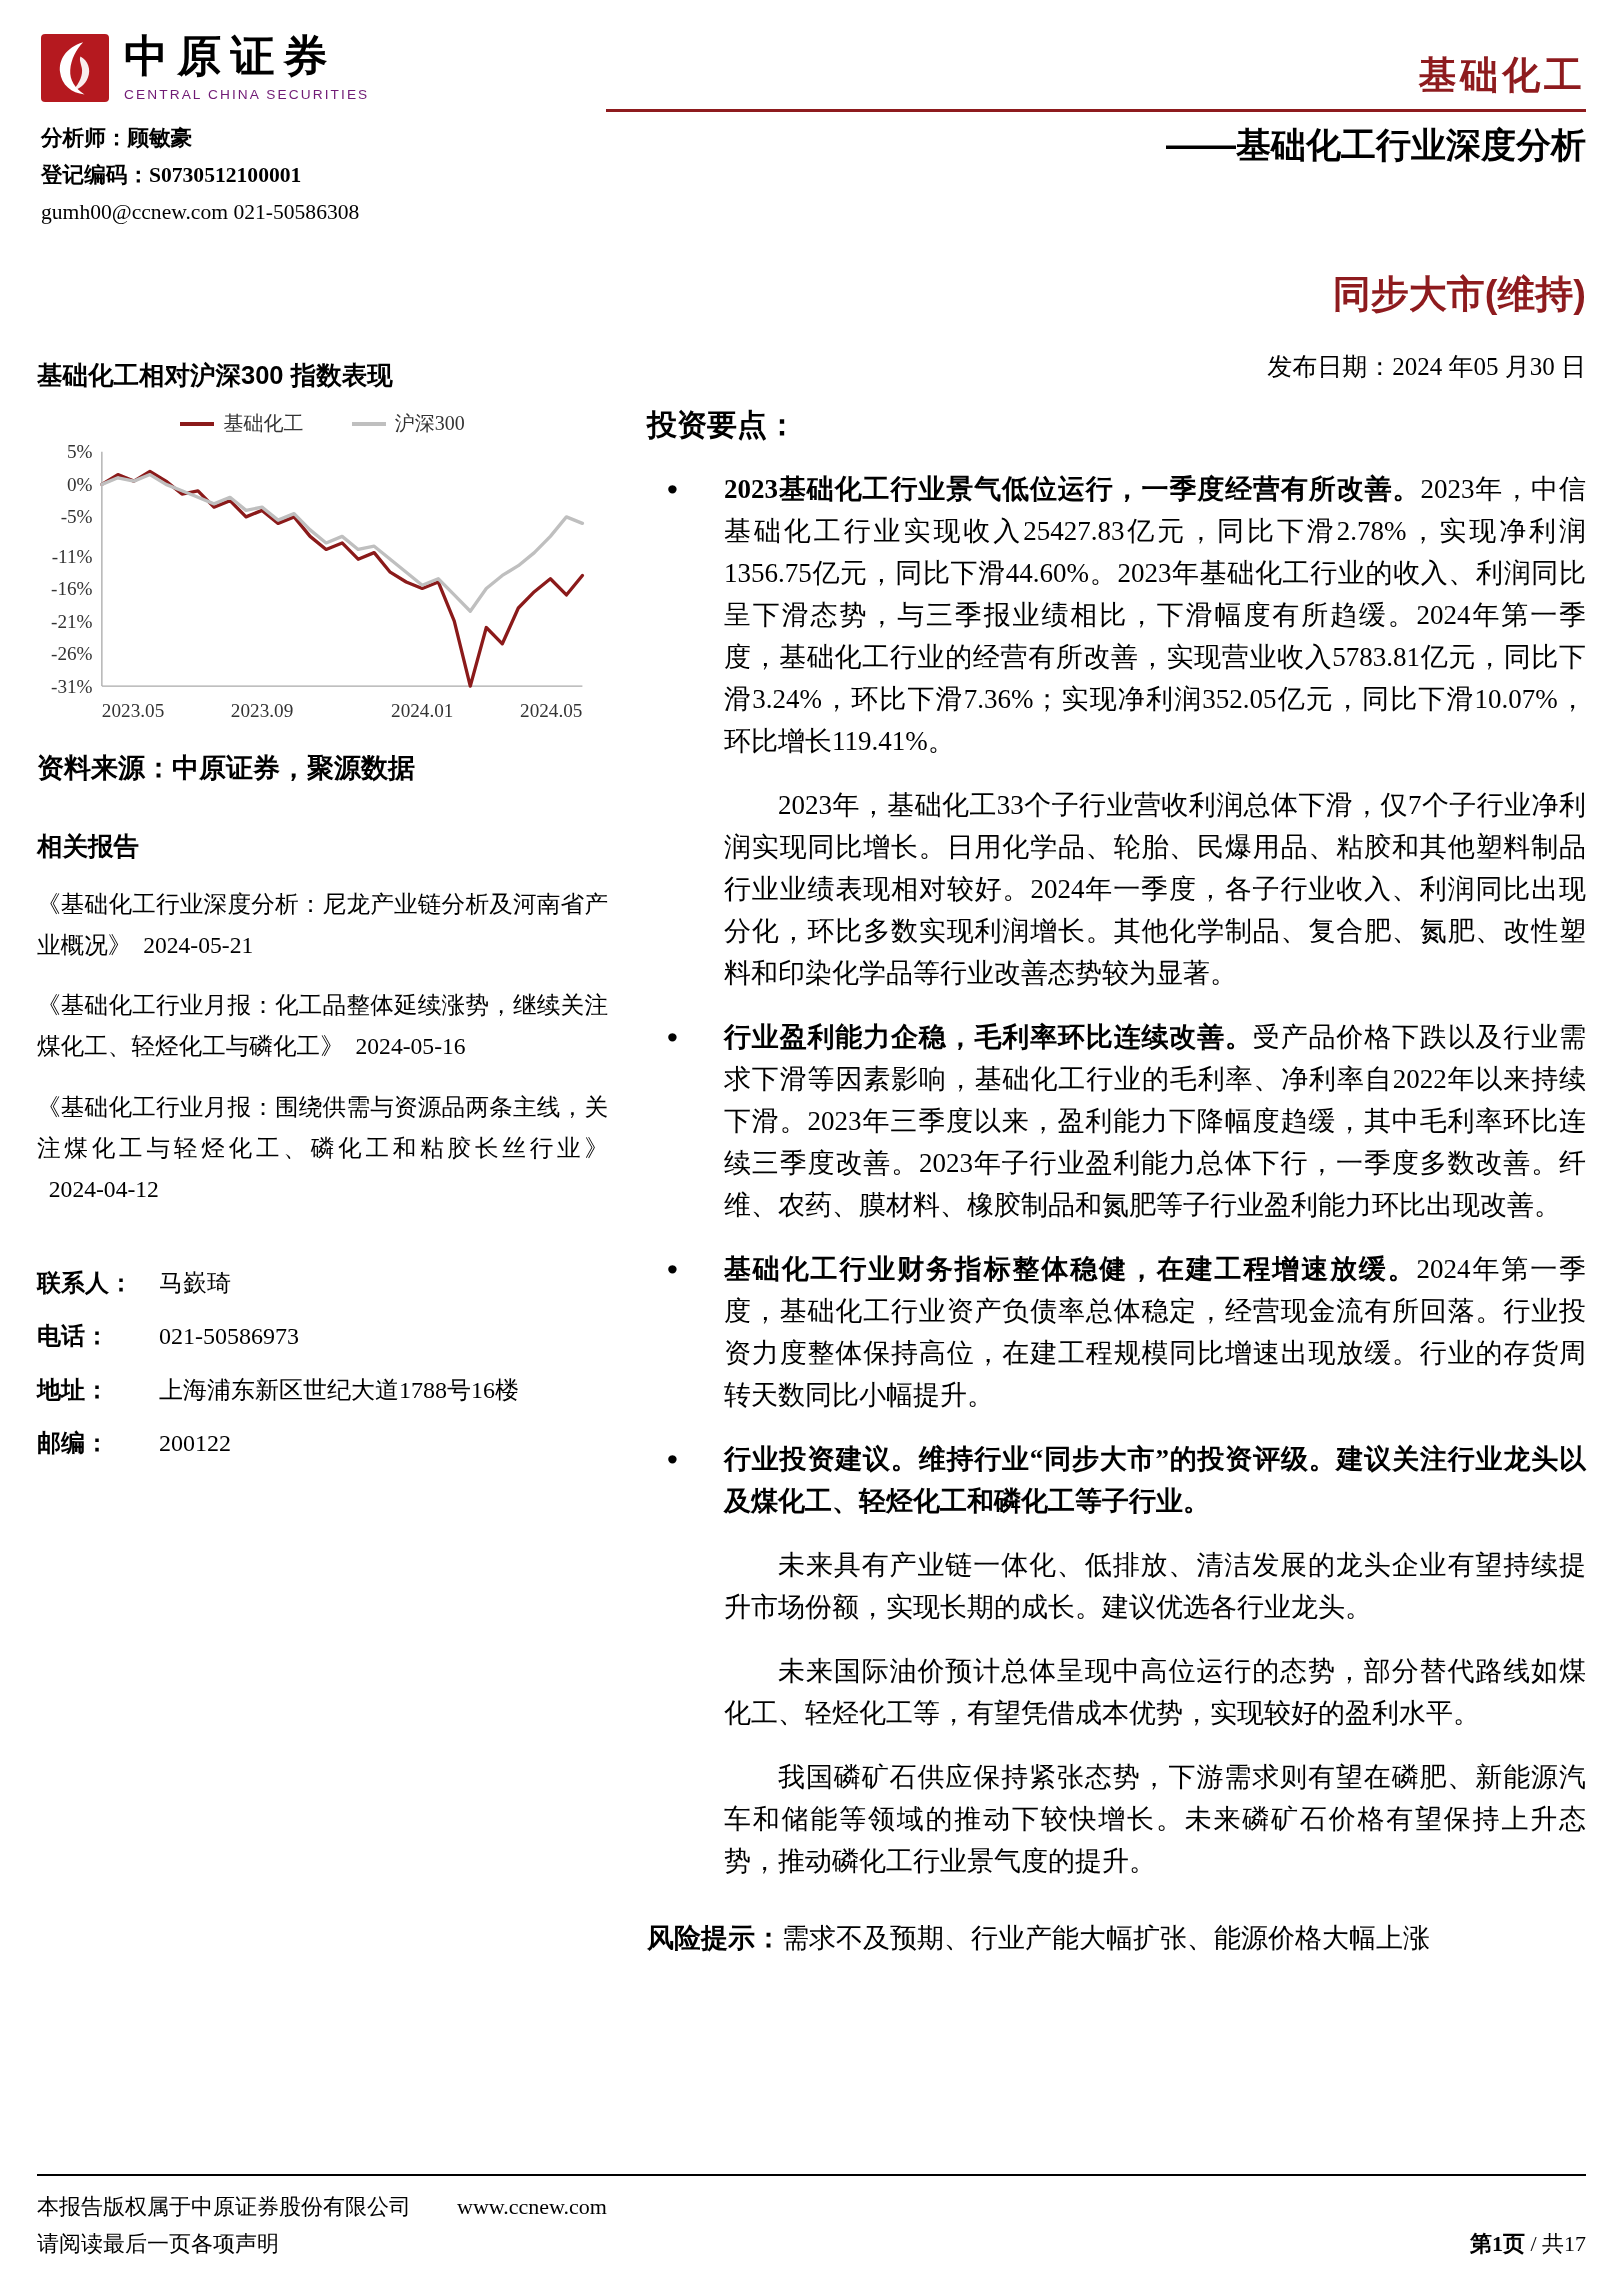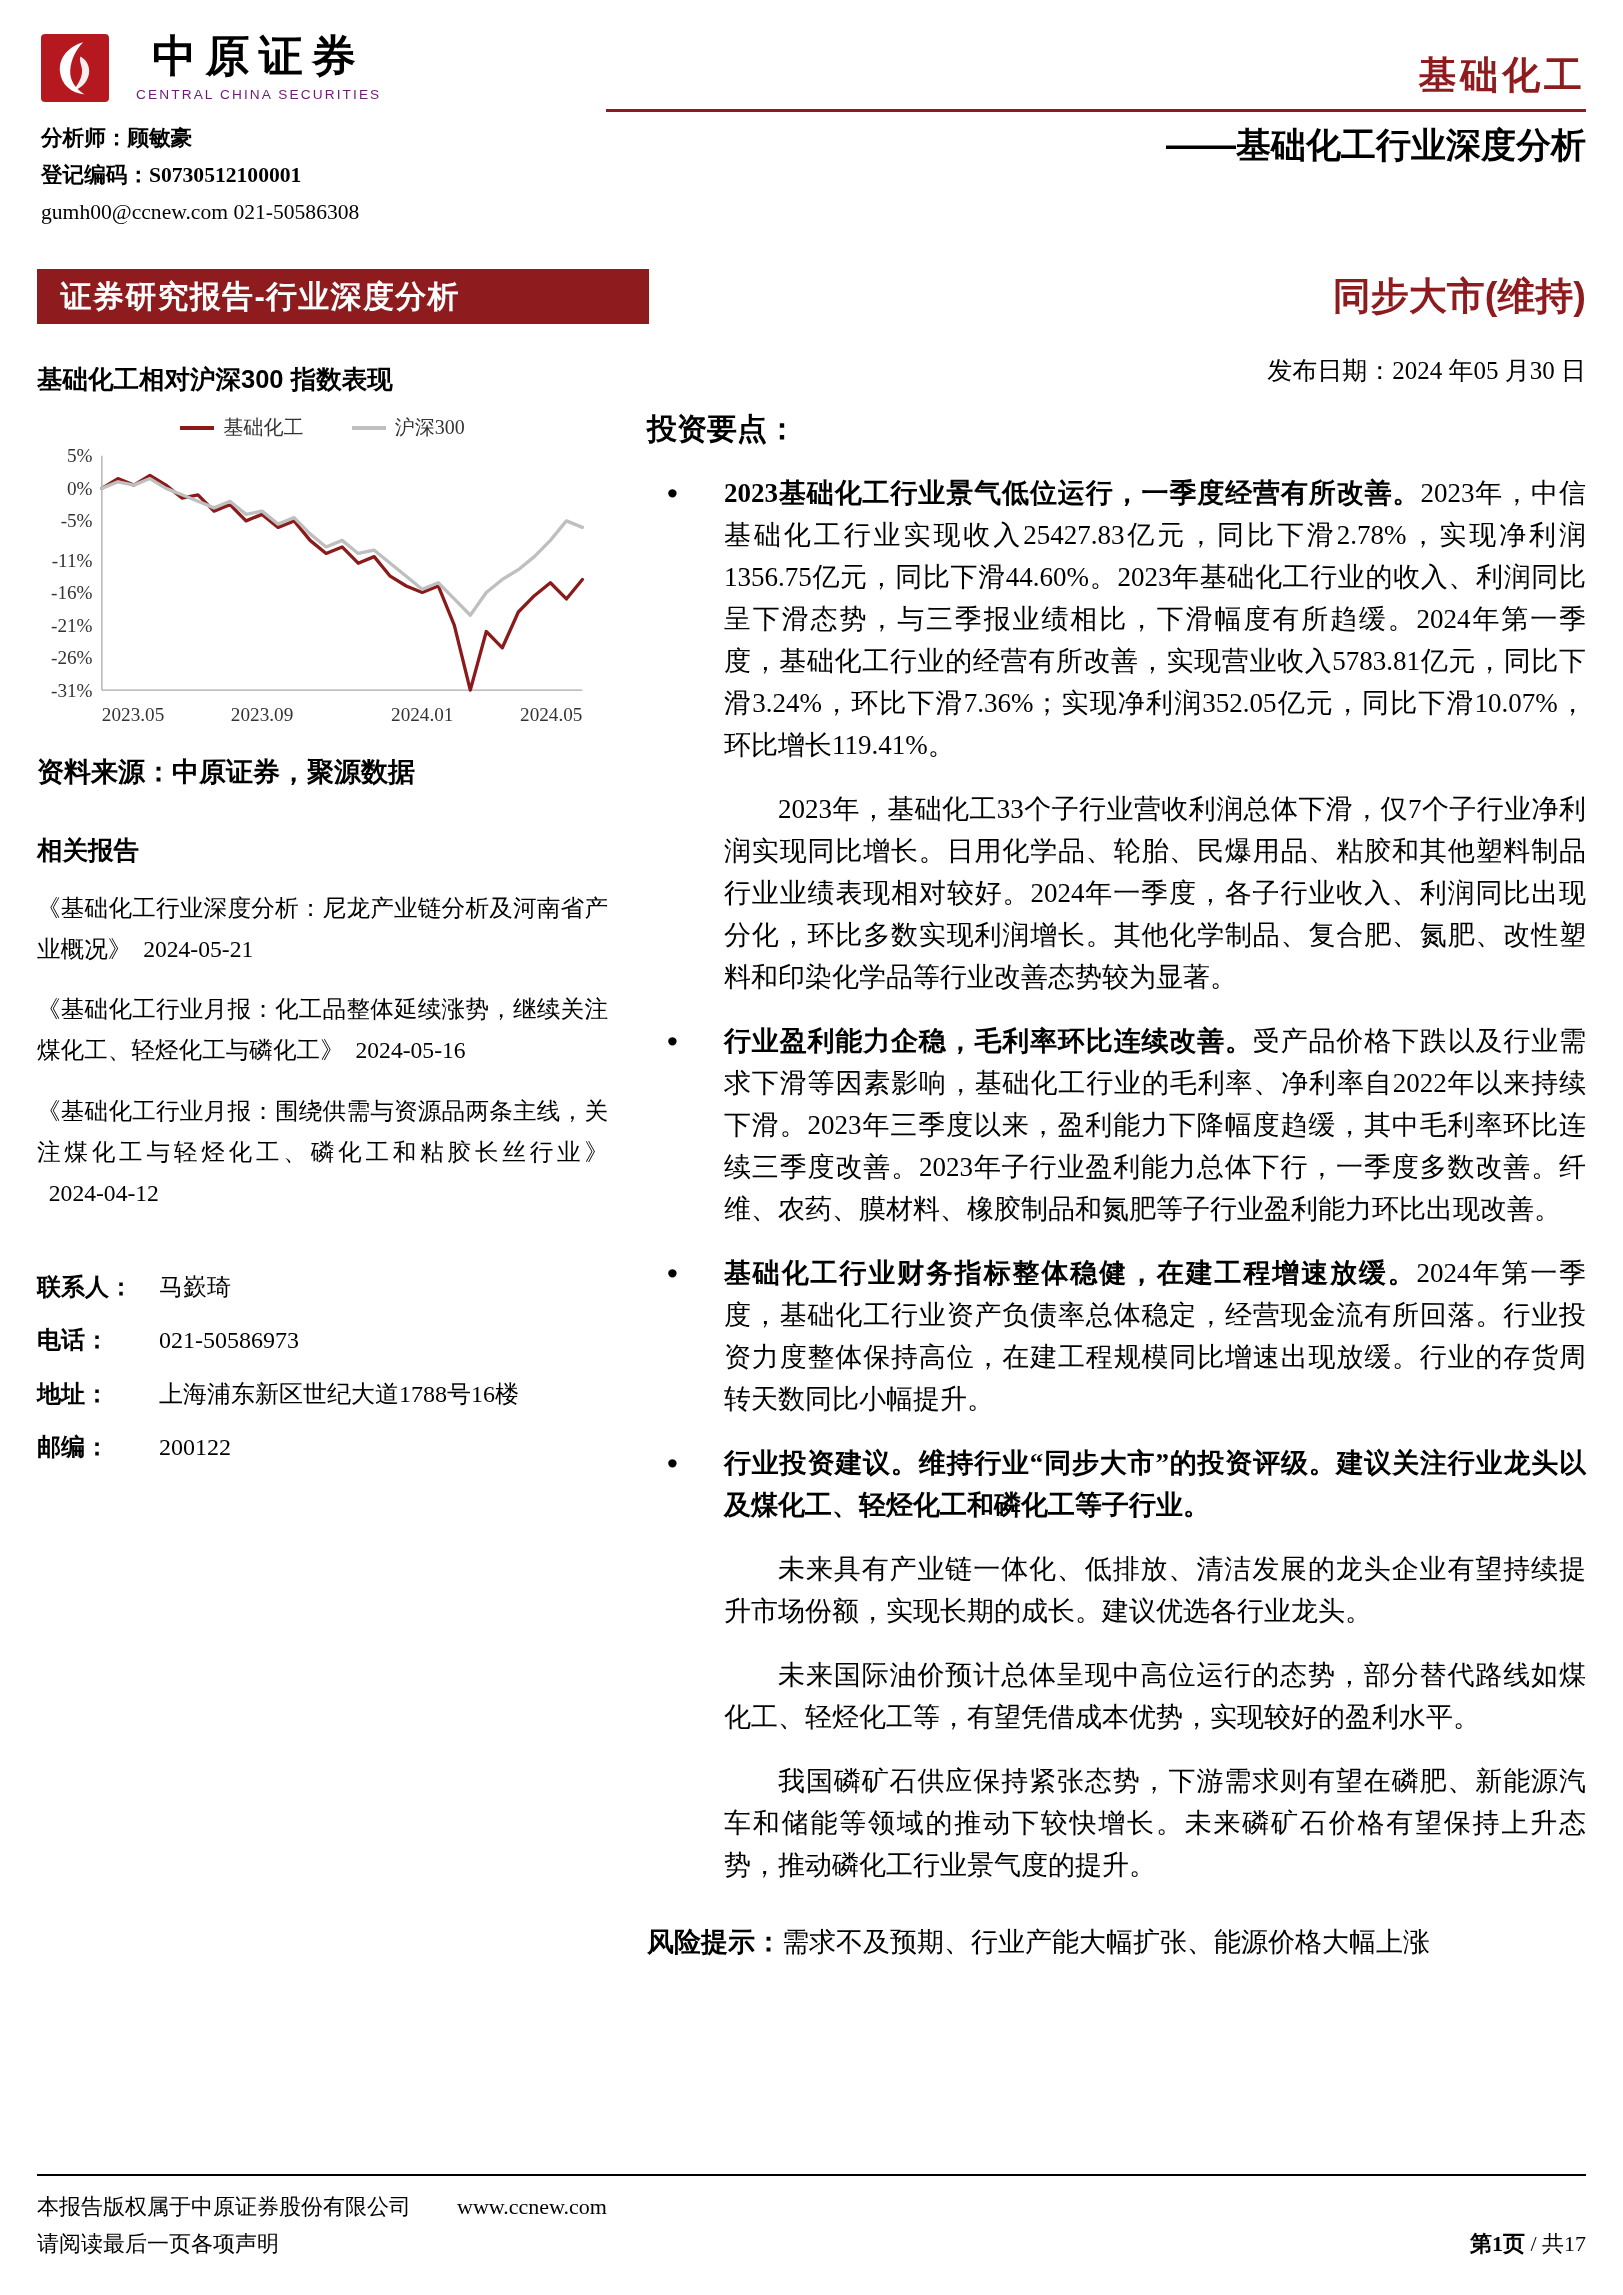--- a/index.html
+++ b/index.html
@@ -9,21 +9,21 @@
   *{margin:0;padding:0;box-sizing:border-box;}
   html,body{background:#fff;}
   .page{
     width:1623px;height:2295px;position:relative;background:#fff;
     font-family:"Liberation Serif","DejaVu Serif",serif;color:#000;overflow:hidden;
   }
   
   .header{display:flex;padding:33px 37px 0 41px;}
   .header-left{width:565px;flex:0 0 565px;}
   .header-right{flex:1;}
-  .logo-row{display:flex;align-items:center;gap:27px;text-align:center;}
+  .logo-row{display:flex;align-items:center;gap:15px;}
   .logo-mark{width:68px;height:68px;flex:0 0 68px;}
   .logo-cn{font-size:44px;font-weight:bold;letter-spacing:9.2px;line-height:47px;font-family:"Liberation Serif",serif;}
   .logo-en{font-size:13.7px;font-weight:normal;letter-spacing:2.1px;margin-top:7px;color:#701a75;font-family:"Liberation Sans",sans-serif;}
   .analyst{margin-top:18.3px;font-size:21.6px;line-height:37px;}
   .analyst .b{font-weight:bold;}
   .industry-wrap{text-align:right;border-bottom:3.9px solid var(--accent);padding-bottom:7.9px;padding-top:17px;}
   .industry-tag{font-size:38px;font-weight:bold;color:var(--accent);letter-spacing:3.9px;font-family:"Liberation Sans",sans-serif;}
   .report-title{
     font-size:51px;font-weight:bold;text-align:right;line-height:73px;margin-top:25px;
     letter-spacing:1.3px;font-family:"Liberation Sans",sans-serif;
@@ -100,21 +100,20 @@
     </div>
     <div class="header-right">
       <div class="industry-wrap">
         <span class="industry-tag">基础化工</span>
       </div>
       <div class="report-subtitle">——基础化工行业深度分析</div>
     </div>
   </div>
 
   <div class="banner">
-    <div class="banner-left">证券研究报告-行业深度分析</div>
     <div class="banner-right">同步大市(维持)</div>
   </div>
 
   <div class="content">
 
     <div class="sidebar">
       <div class="chart-title">基础化工相对沪深300 指数表现</div>
       <div class="legend-row">
         <div class="legend-item">
           <span class="legend-swatch" id="legend-swatch-0" style="background: rgb(139, 26, 26);"></span>

